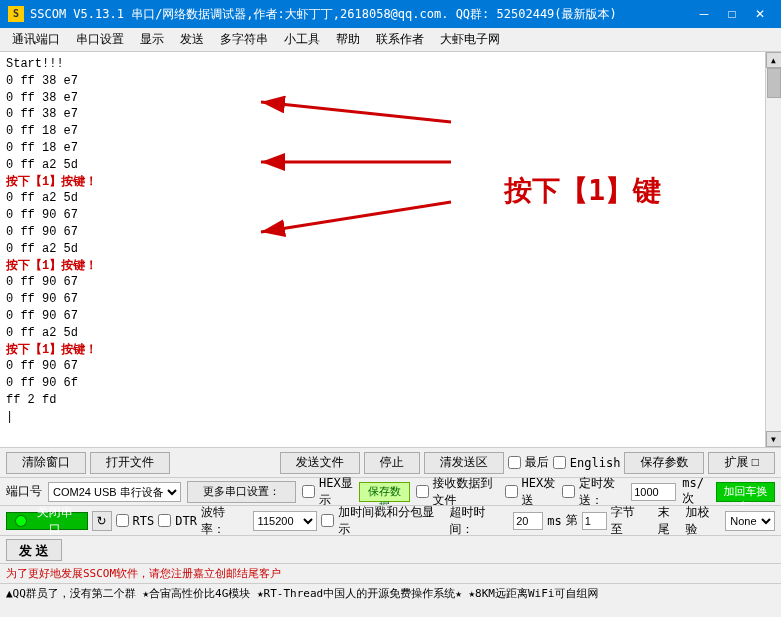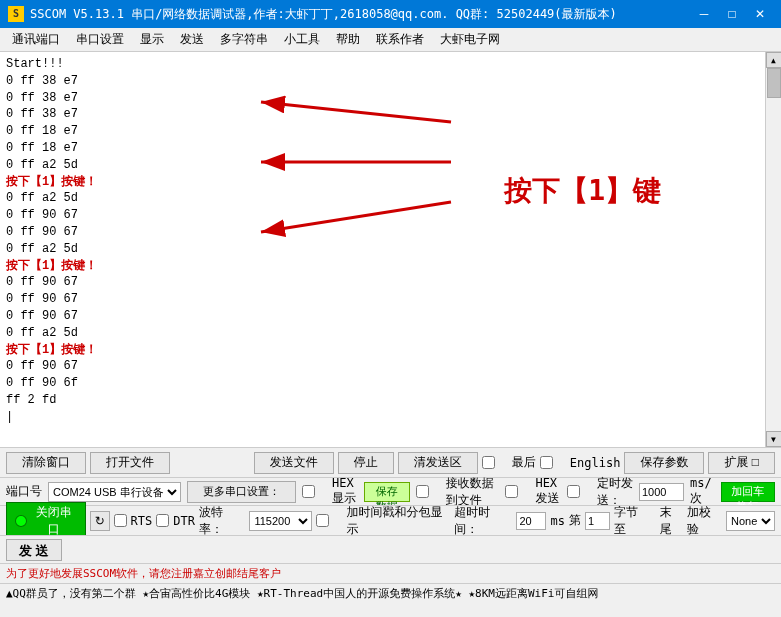--- a/index.html
+++ b/index.html
@@ -146,21 +146,21 @@
       background: #e8e8e8;
       border: 1px solid #aaa;
       cursor: pointer;
       font-size: 12px;
       height: 22px;
       display: flex;
       align-items: center;
       white-space: nowrap;
     }
     .tb-spacer { flex: 1; }
-    .tb-checkbox-group { display: flex; align-items: center; gap: 17px; font-size: 12px; }
+    .tb-checkbox-group { display: flex; align-items: center; gap: 4px; font-size: 12px; }
     .tb-checkbox-group input { margin: 0; }
 
     
     #port-row {
       background: #f0f0f0;
       border-top: 1px solid #ccc;
       padding: 3px 6px;
       display: flex;
       align-items: center;
       gap: 6px;
@@ -186,21 +186,21 @@
       flex-shrink: 0;
       height: 30px;
     }
     .ctrl-btn-green {
       background: #00bb00;
       color: white;
       border: 1px solid #007700;
       padding: 2px 8px;
       cursor: pointer;
       font-size: 12px;
-      height: 38px;
+      height: 18px;
       display: flex;
       align-items: center;
       gap: 4px;
     }
     .ctrl-btn-refresh {
       background: #e8e8e8;
       border: 1px solid #aaa;
       width: 20px;
       height: 20px;
       cursor: pointer;

